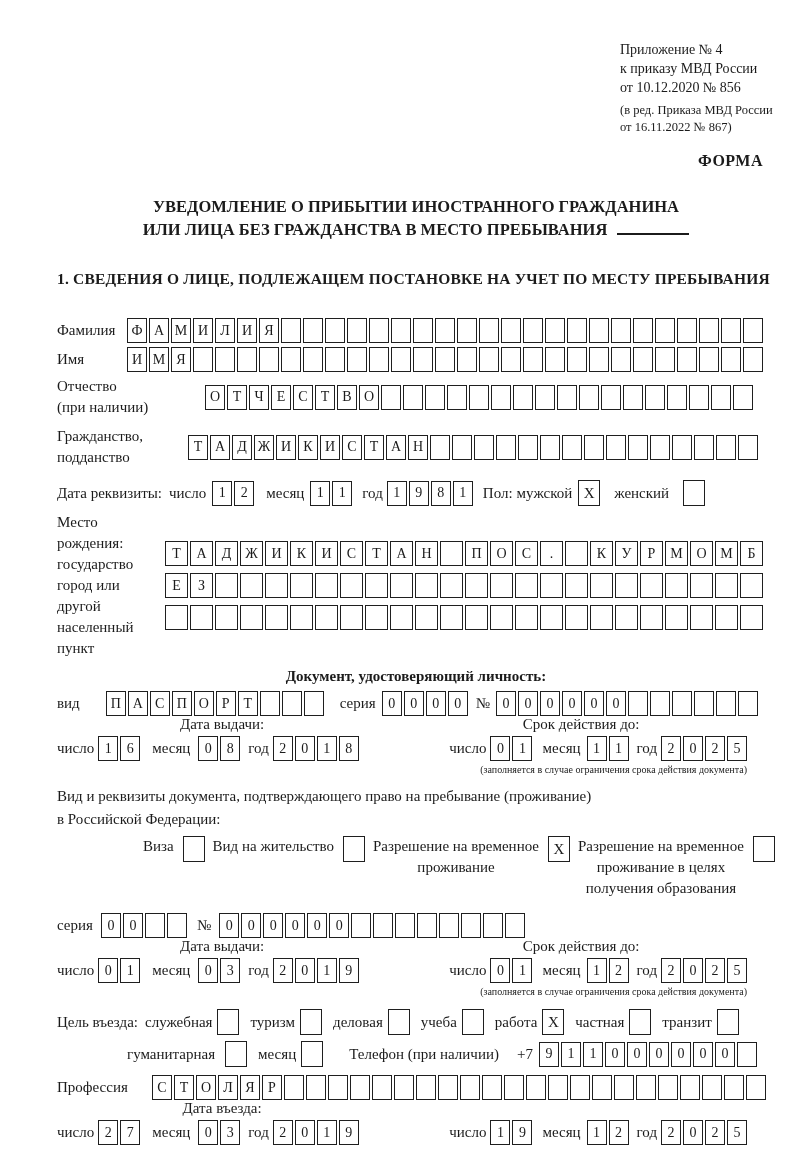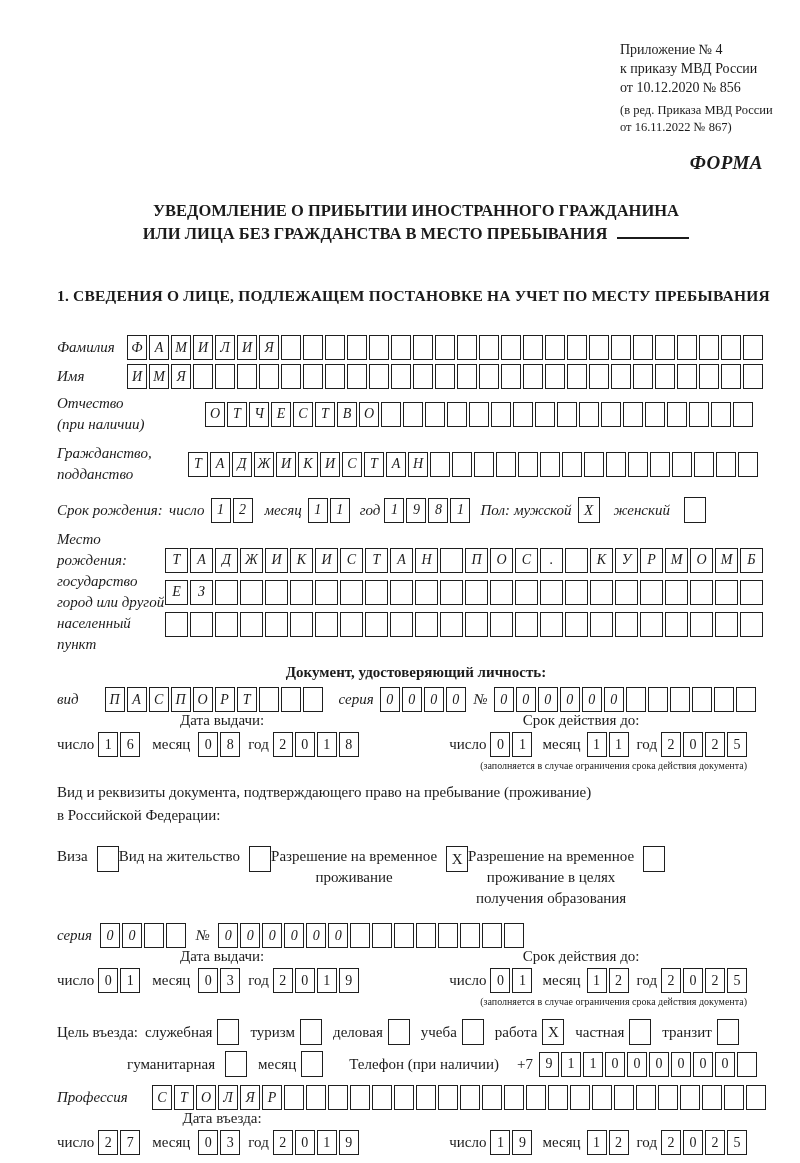--- a/index.html
+++ b/index.html
@@ -8,28 +8,28 @@
     width: 800px; height: 1163px; overflow: hidden;
     font-family: "Liberation Serif", "DejaVu Serif", serif;
     color: #1b1b1b;
   }
   .page { padding: 40px 25px 0 57px; width: 800px; height: 1163px; }
 
   .annex { margin-left: 563px; }
   .annex-main { font-size: 14px; line-height: 19px; white-space: pre; }
   .annex-note { font-size: 12.5px; line-height: 17px; white-space: pre; margin-top: 5px; }
 
-  .forma { text-align: right; padding-right: 12px; font-weight: bold; font-size: 19px; margin-top: 16px; letter-spacing: 0.5px; font-style: italic; }
+  .forma { text-align: right; padding-right: 12px; font-weight: bold; font-size: 16px; margin-top: 16px; letter-spacing: 0.5px; }
 
   .title { text-align: center; font-weight: bold; font-size: 16.5px; line-height: 23px; margin-top: 25px; }
   .tunder { display: inline-block; width: 72px; border-bottom: 2.2px solid #1b1b1b; height: 13px; margin-left: 10px; }
 
-  .sec1 { font-weight: bold; font-size: 15.5px; margin-top: 42px; letter-spacing: 0.2px; }
-
-  .frow { display: flex; align-items: center; font-style: italic; }
+  .sec1 { font-weight: bold; font-size: 15.5px; margin-top: 29px; letter-spacing: 0.2px; }
+
+  .frow { display: flex; align-items: center; }
   .frow.top { align-items: center; }
   .flabel { font-size: 15px; line-height: 21px; flex: 0 0 auto; }
   .ml { white-space: pre-line; }
 
   .cells { display: flex; flex: 0 0 auto; }
   .cell {
     width: 20px; height: 25px; border: 1.6px solid #1f1f1f; margin-right: 2px;
     display: flex; align-items: center; justify-content: center;
     font-size: 14px; flex: 0 0 auto; background: #fff;
   }
@@ -58,21 +58,21 @@
   .dhead .h1 { flex: 0 0 46%; text-align: center; }
   .dhead .h2 { flex: 1 1 auto; text-align: center; }
   .drow { display: flex; margin-top: 3px; }
   .dg { display: flex; align-items: center; }
   .dg1 { flex: 0 0 46%; }
   .dg2 { flex: 1 1 auto; padding-left: 62px; }
   .dnote { text-align: right; padding-right: 28px; font-size: 10px; margin-top: 3px; }
 
   .intro { font-size: 15px; line-height: 23px; white-space: pre-line; margin-top: 10px; }
 
-  .optrow { display: flex; margin-top: 19px; justify-content: flex-start; }
+  .optrow { display: flex; margin-top: 5px; justify-content: flex-end; gap: 8px; }
   .opt { display: flex; align-items: flex-start; }
   .opt .ol { font-size: 15px; line-height: 21px; white-space: pre-line; text-align: center; margin-right: 9px; }
 
   .prow { display: flex; align-items: center; font-size: 15px; }
   .pl { margin: 0 5px 0 11px; flex: 0 0 auto; }
   .pl.first { margin-left: 7px; }
   .indent70 { padding-left: 70px; }
 </style>
 </head>
 <body>
@@ -225,21 +225,21 @@
         <span class="cell"></span>
         <span class="cell"></span>
         <span class="cell"></span>
         <span class="cell"></span>
         <span class="cell"></span>
         <span class="cell"></span>
       </div>
   </div>
 
   <div class="frow mt12">
-    <div class="flabel w110">Срок рождения:</div>
+    <div class="flabel w110">Дата реквизиты:</div>
     <span class="dt">число</span>
     <span class="cells ml6">
         <span class="cell">1</span>
         <span class="cell">2</span>
       </span>
     <span class="dt ml10">месяц</span>
     <span class="cells ml6">
         <span class="cell">1</span>
         <span class="cell">1</span>
       </span>

